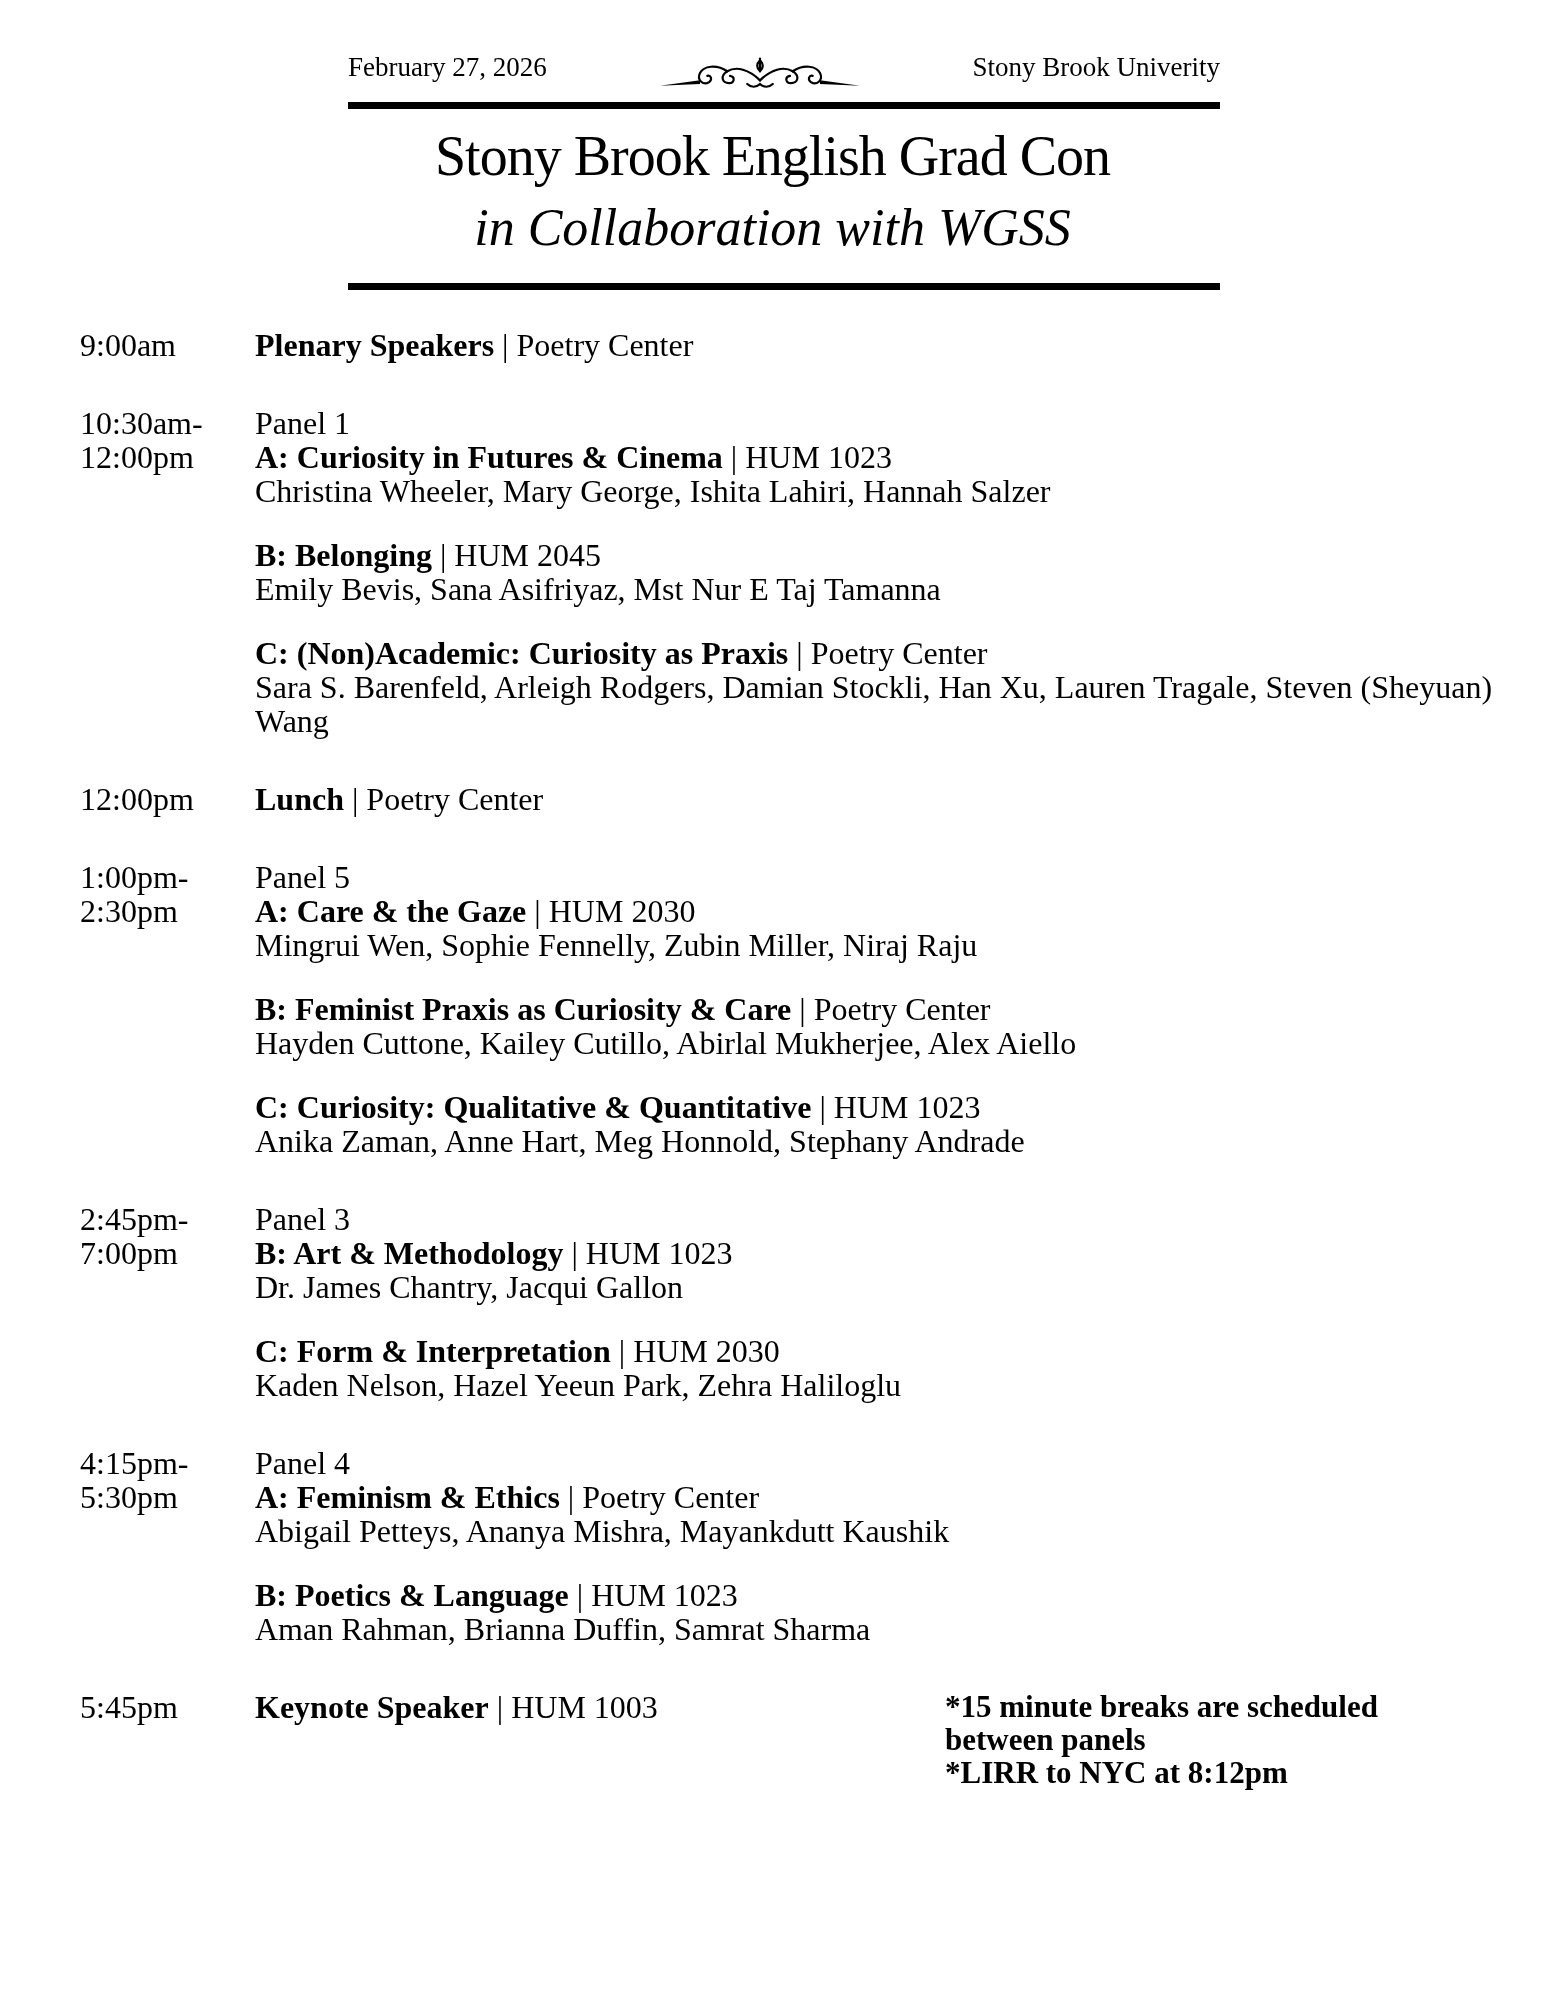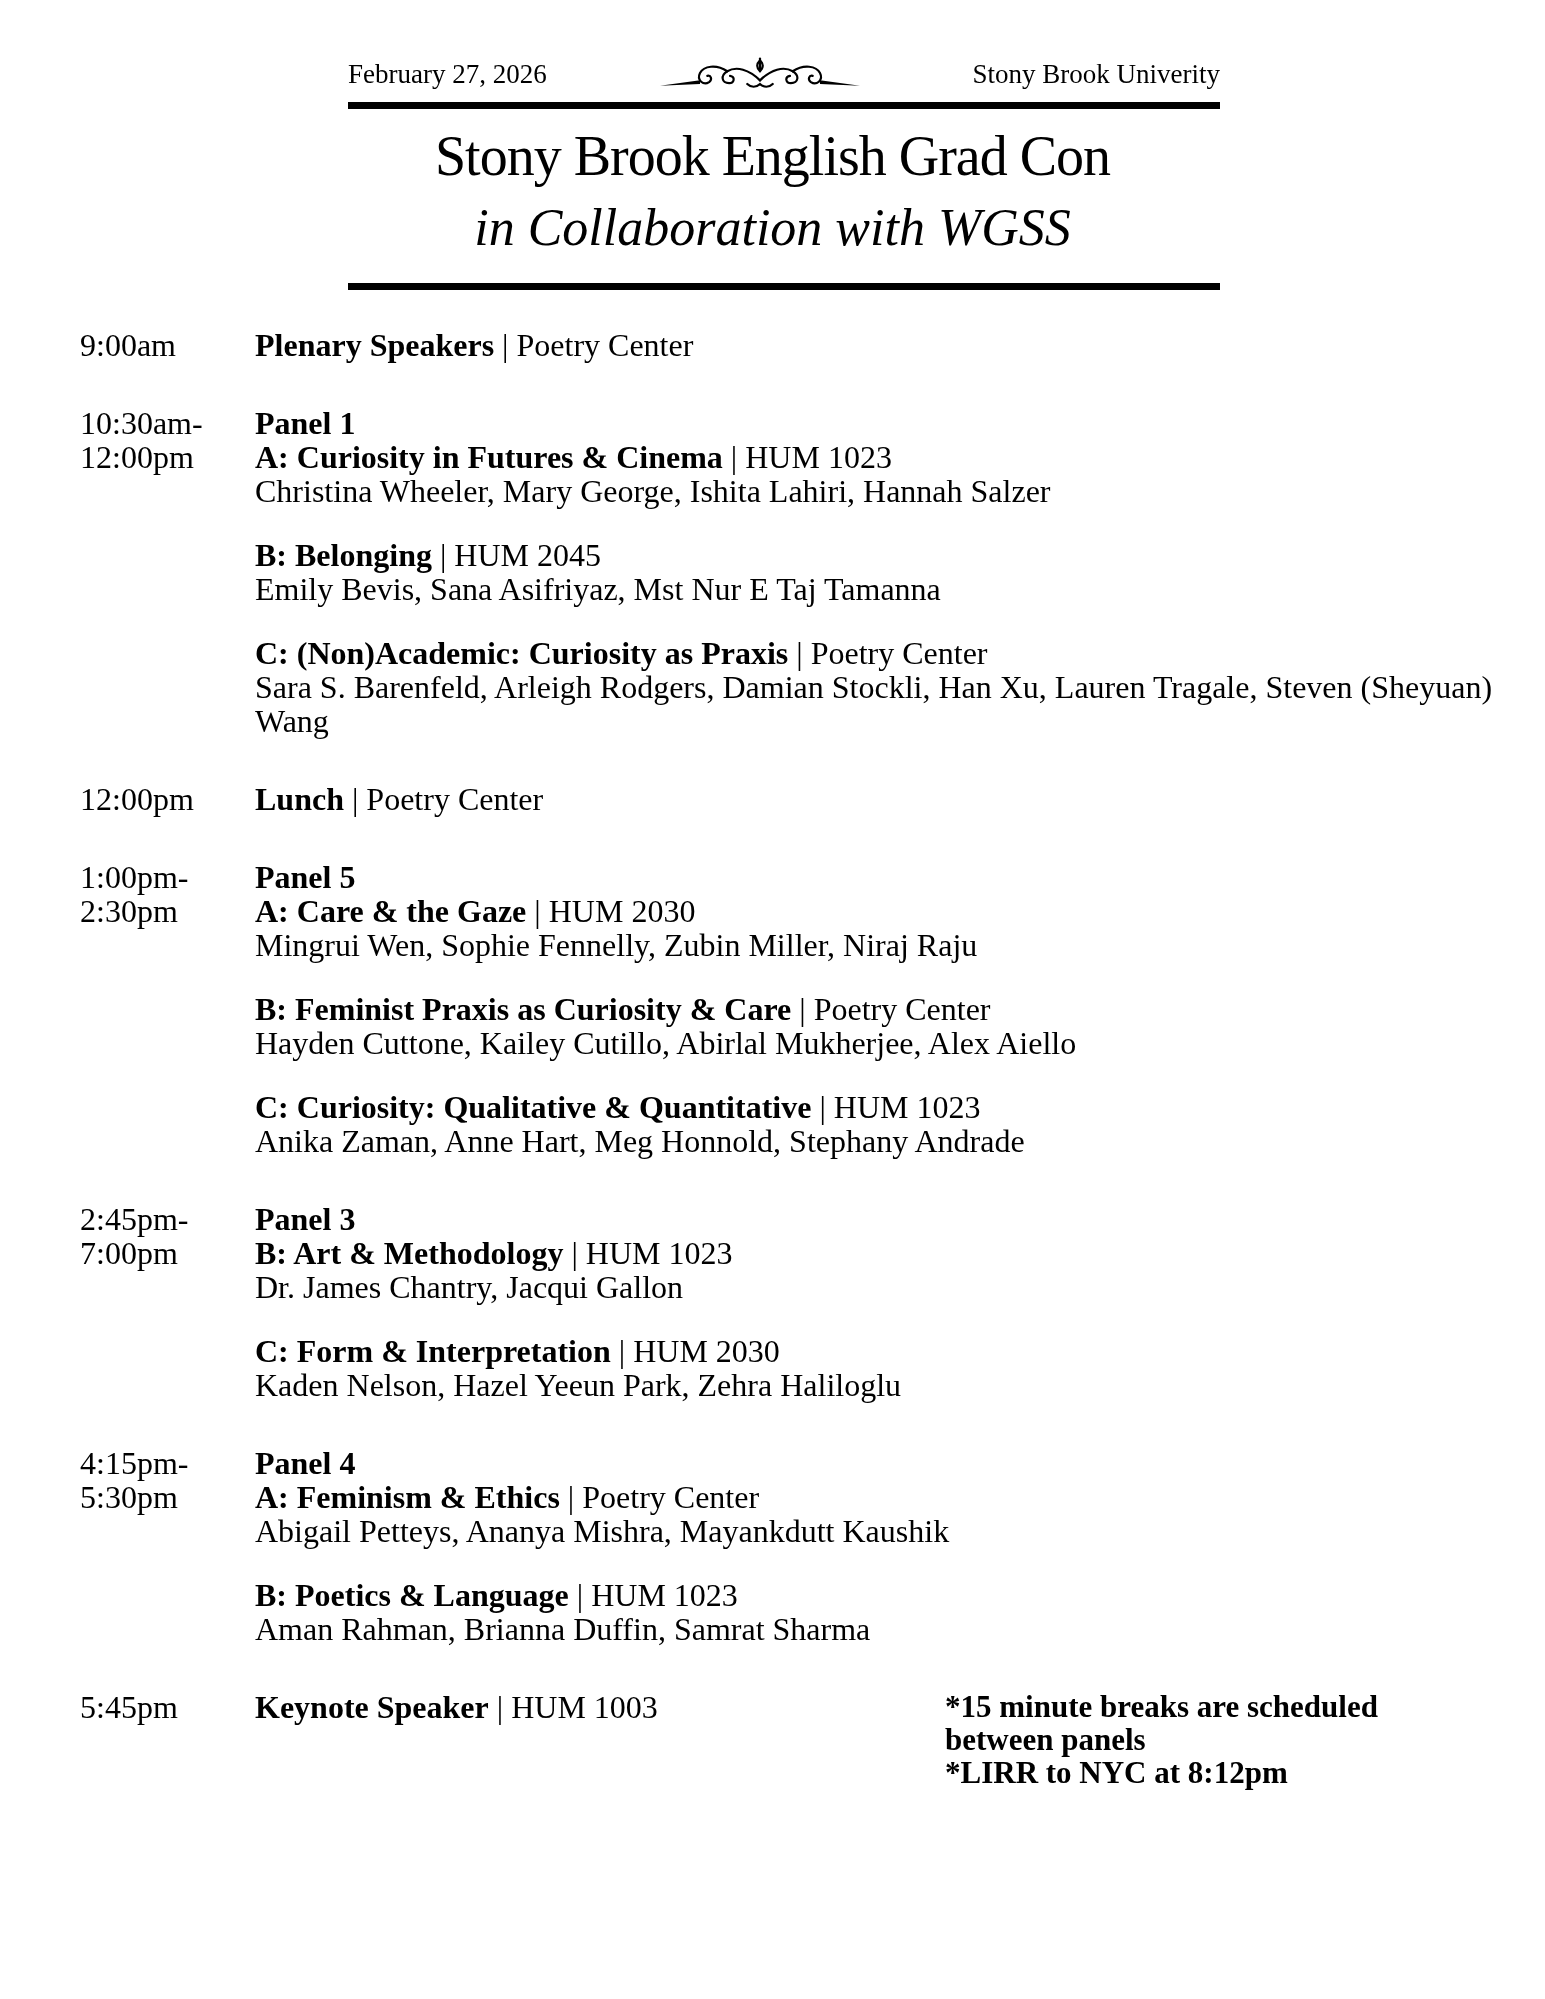--- a/index.html
+++ b/index.html
@@ -5,42 +5,42 @@
   html,body{margin:0;padding:0;background:#fff;}
   .page{
     position:relative;
     width:1545px;height:1999px;
     background:#ffffff;color:#000;
     font-family:"Liberation Serif",serif;
     overflow:hidden;
   }
   
   .header-band{
-    display:flex;justify-content:space-between;align-items:center;
+    display:flex;justify-content:space-between;align-items:flex-start;
     width:872px;margin:52px 0 0 348px;
     border-bottom:7px solid #000;padding-bottom:6px;
   }
   .header-date{font-size:27px;line-height:30px;}
   .header-univ{font-size:27px;line-height:30px;font-weight:normal;}
   .ornament{flex:0 0 auto;margin:0 10px -4px 10px;}
   
   .title-block{text-align:center;margin-top:12px;}
   .title{font-size:56px;line-height:70px;letter-spacing:-1px;}
   .subtitle{font-size:52px;line-height:62px;font-style:italic;margin-top:6px;}
   .title-rule{width:872px;height:7px;background:#000;margin:24px 0 0 348px;}
   
   .schedule{
     margin:38px 40px 0 80px;
     font-size:32px;line-height:34px;
   }
   .row{display:grid;grid-template-columns:175px 1fr;margin-bottom:44px;}
   .row.keynote-row{grid-template-columns:175px 690px 1fr;margin-top:34px;margin-bottom:0;}
   .time{white-space:nowrap;}
   .bold{font-weight:bold;}
-  .panel-name{font-weight:bold;}
+  .panel-name{font-weight:normal;}
   .session{margin-bottom:30px;}
   .session:last-child{margin-bottom:0;}
   .session-title .loc{font-weight:normal;}
   .speakers{font-weight:normal;}
   
   .notes{font-weight:bold;font-size:31px;line-height:33px;}
   .notes .lirr-note{}
 </style>
 </head>
 <body>

